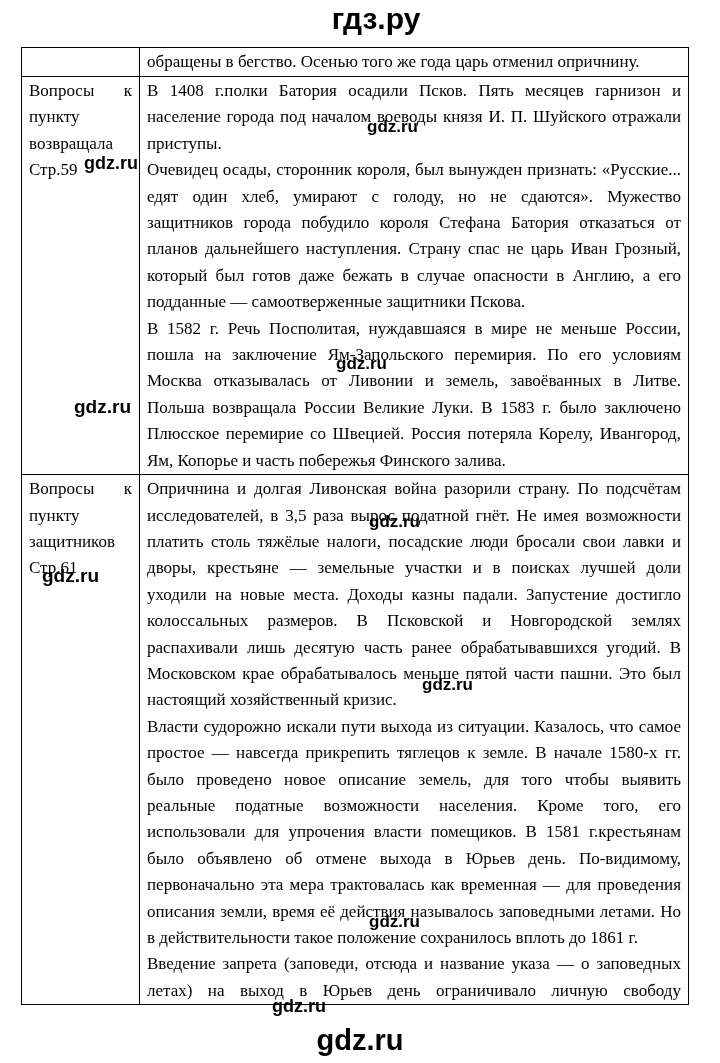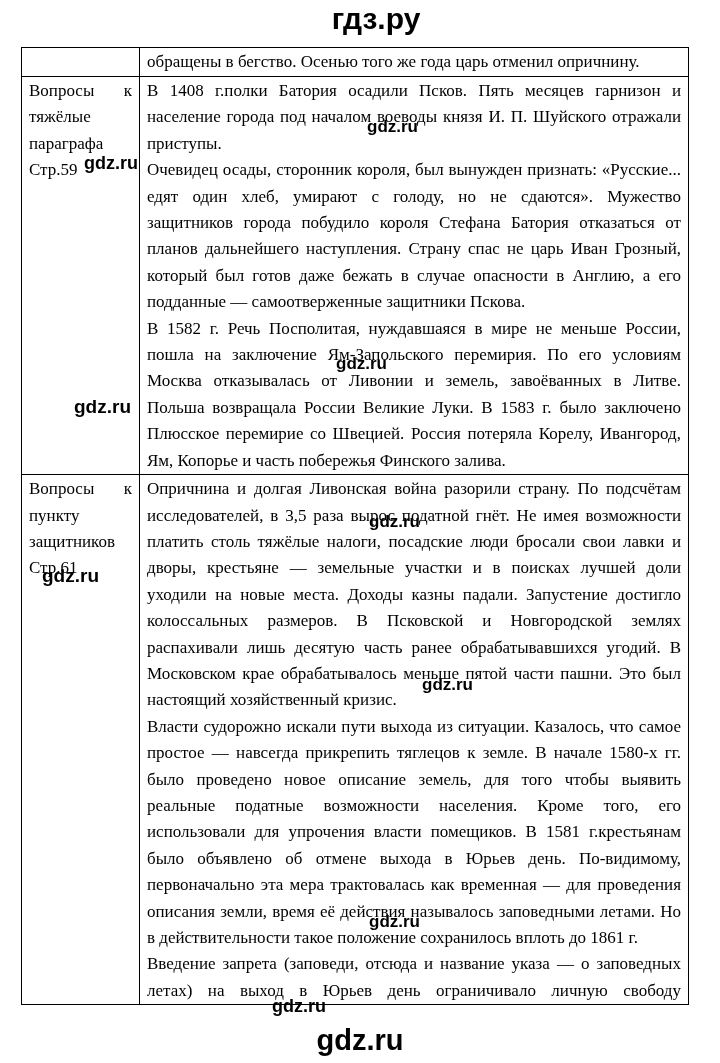--- a/index.html
+++ b/index.html
@@ -68,21 +68,21 @@
         <tr class="r1">
       <td class="left">
         <div class="left-text"></div>
       </td>
       <td class="right">
         <p>обращены в бегство. Осенью того же года царь отменил опричнину.</p>
       </td>
     </tr>
     <tr class="r2">
       <td class="left">
-        <div class="left-text">Вопросы к тяжёлые параграфа Стр.59</div>
+        <div class="left-text">Вопросы к пункту возвращала Стр.59</div>
       </td>
       <td class="right">
         <p>В 1408 г.полки Батория осадили Псков. Пять месяцев гарнизон и население города под началом воеводы князя И. П. Шуйского отражали приступы.</p>
         <p>Очевидец осады, сторонник короля, был вынужден признать: «Русские... едят один хлеб, умирают с голоду, но не сдаются». Мужество защитников города побудило короля Стефана Батория отказаться от планов дальнейшего наступления. Страну спас не царь Иван Грозный, который был готов даже бежать в случае опасности в Англию, а его подданные — самоотверженные защитники Пскова.</p>
         <p>В 1582 г. Речь Посполитая, нуждавшаяся в мире не меньше России, пошла на заключение Ям-Запольского перемирия. По его условиям Москва отказывалась от Ливонии и земель, завоёванных в Литве. Польша возвращала России Великие Луки. В 1583 г. было заключено Плюсское перемирие со Швецией. Россия потеряла Корелу, Ивангород, Ям, Копорье и часть побережья Финского залива.</p>
       </td>
     </tr>
     <tr class="r3">
       <td class="left">
         <div class="left-text">Вопросы к пункту защитников Стр.61</div>

